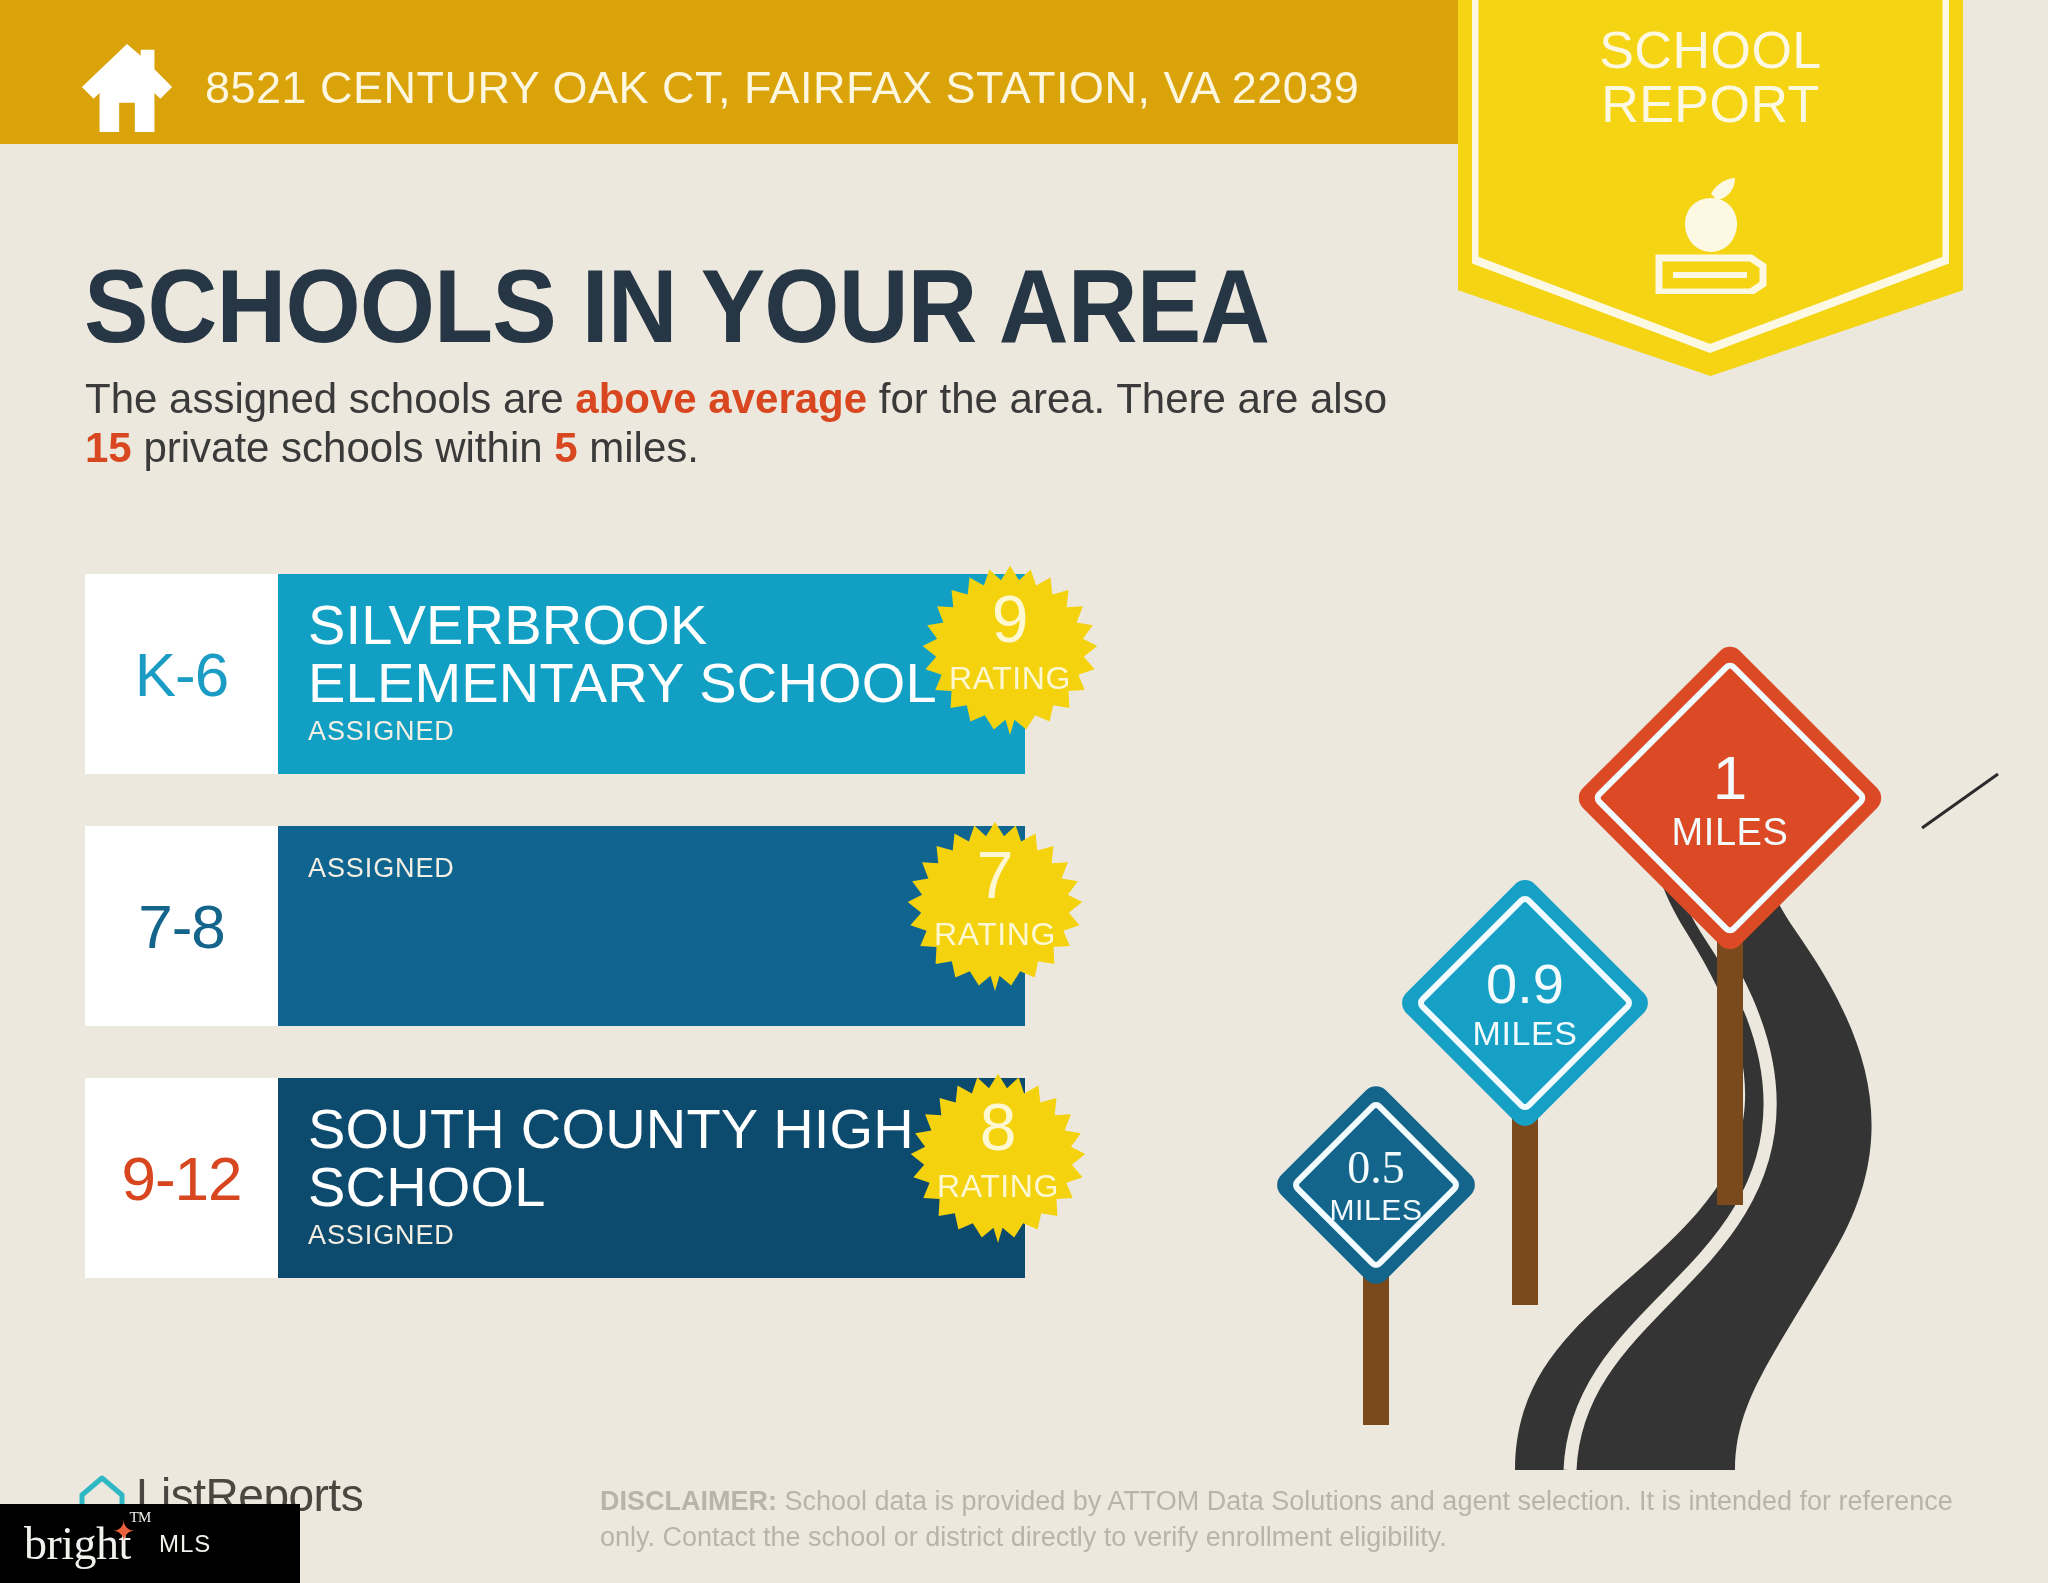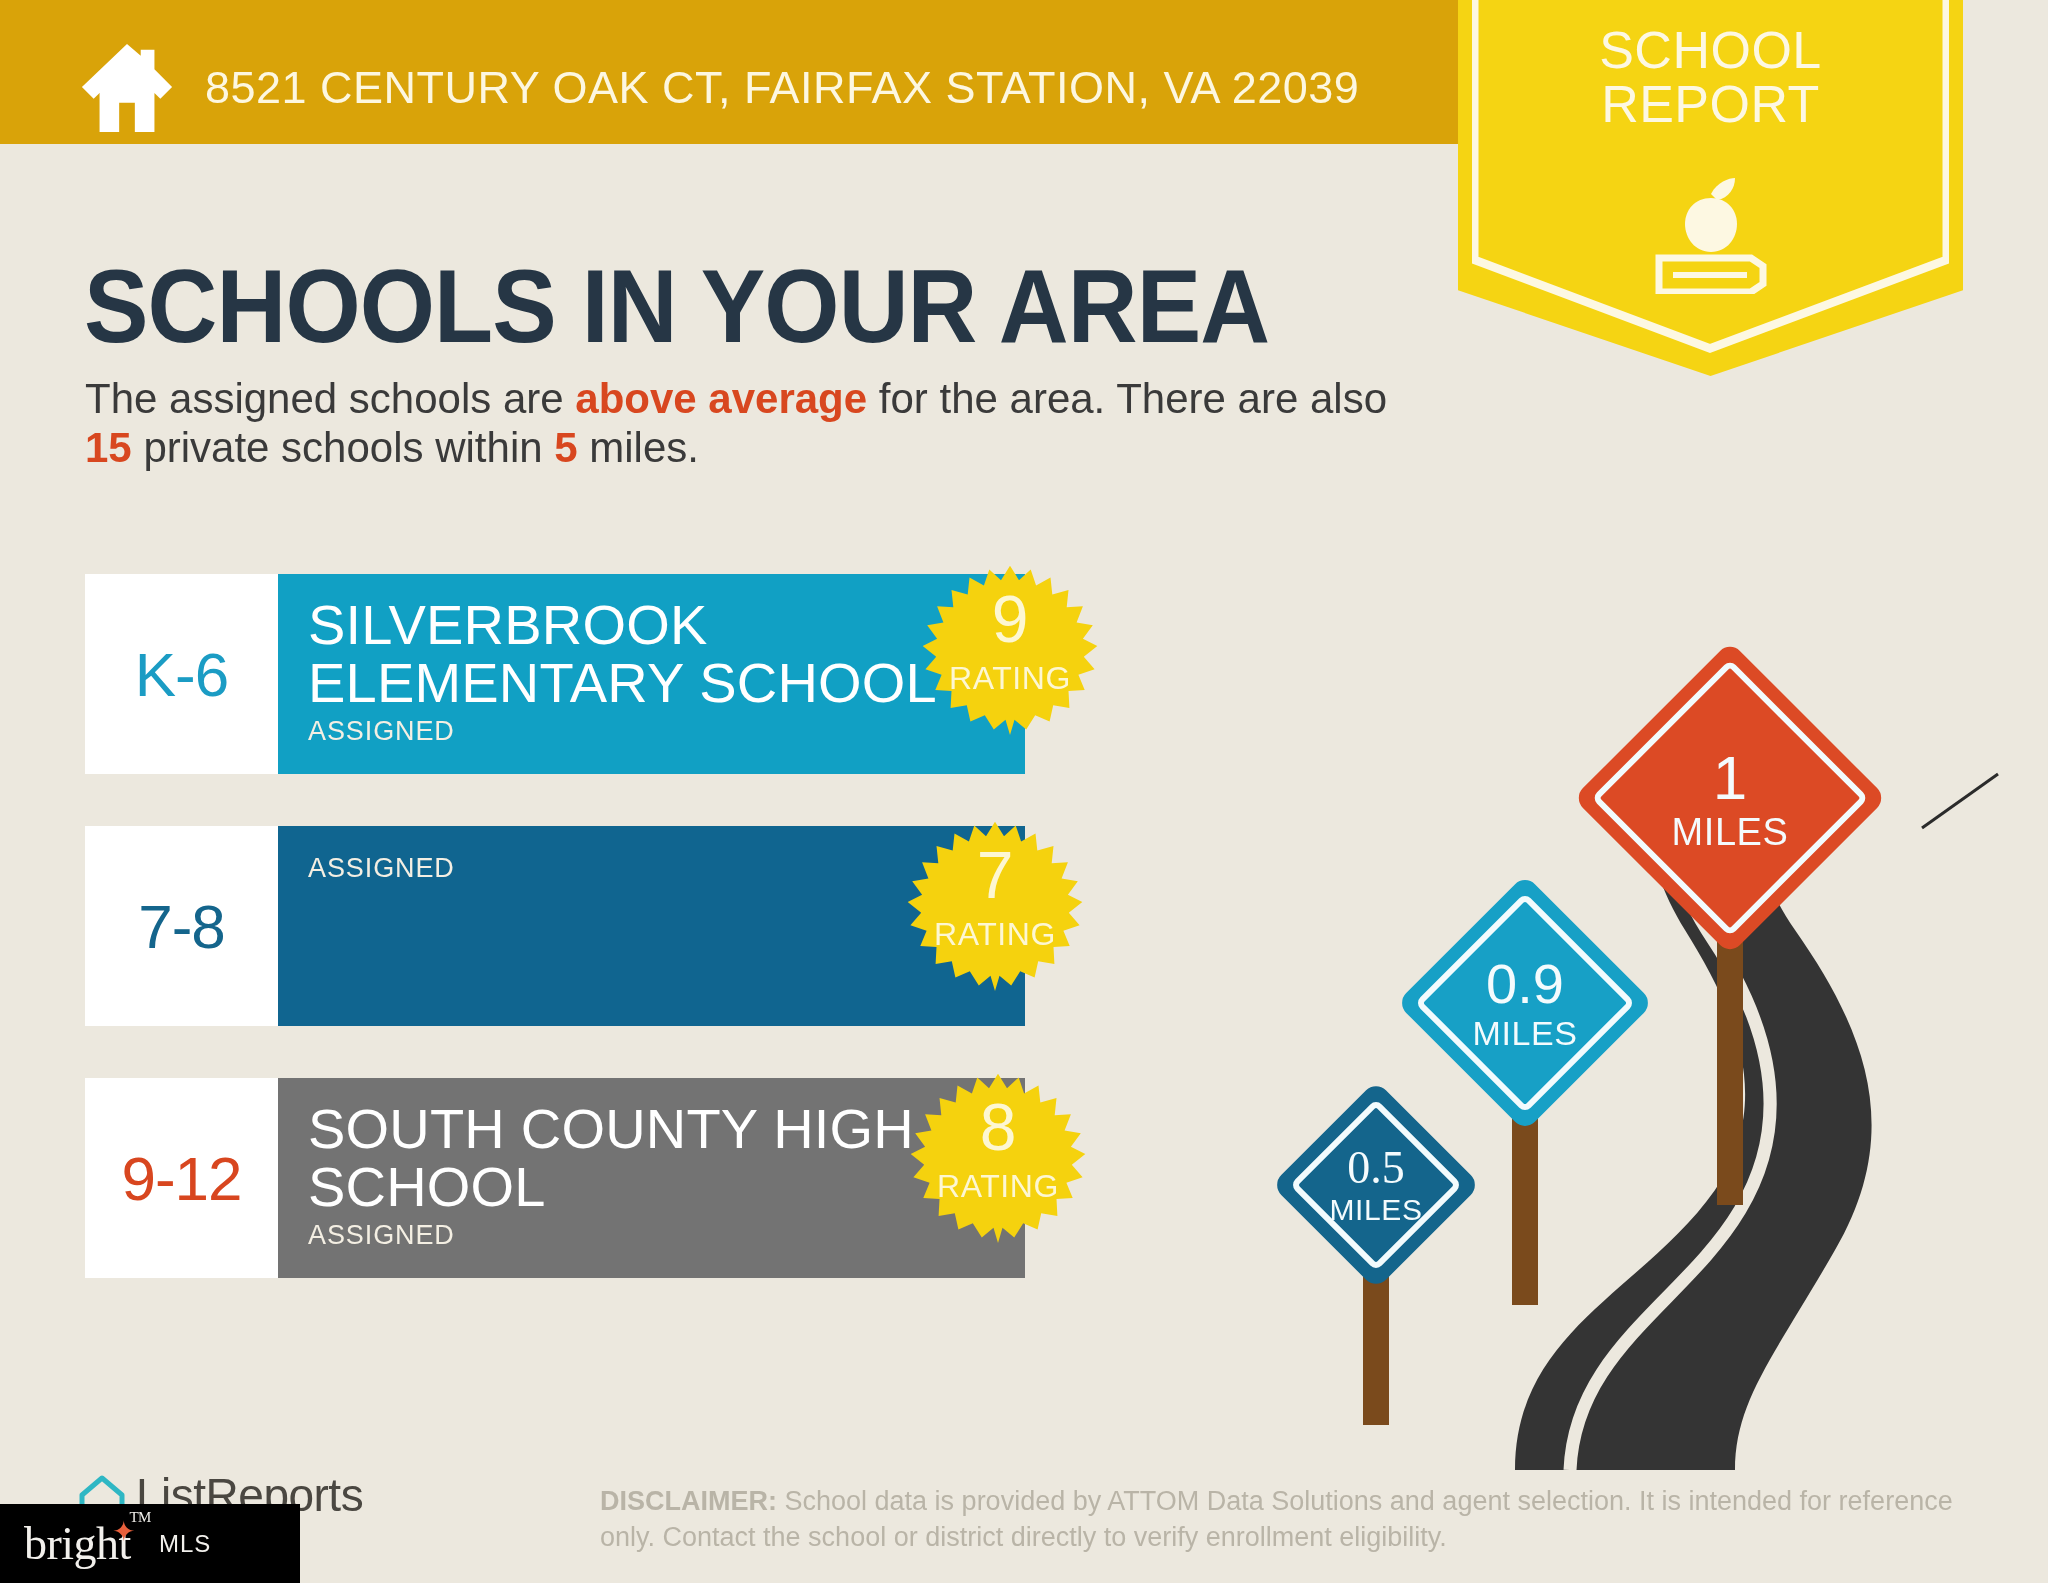--- a/index.html
+++ b/index.html
@@ -86,21 +86,21 @@
   }
   .g1{ color:#1b9cc4; }
   .g2{ color:#14658c; }
   .g3{ color:#d8461f; }
 
   .name-box{
     flex:1 1 auto; padding:22px 0 0 30px; position:relative;
   }
   .nb1{ background:#11a0c4; }
   .nb2{ background:#106590; }
-  .nb3{ background:#737373; }
+  .nb3{ background:#0c4a6e; }
 
   .school-name{
     font-size:56px; line-height:1.03; color:#ffffff;
     font-weight:400; letter-spacing:0.2px;
   }
   .assigned{
     margin-top:5px; font-size:27px; letter-spacing:0.9px;
     color:#f4efe3; font-weight:400;
   }
 

